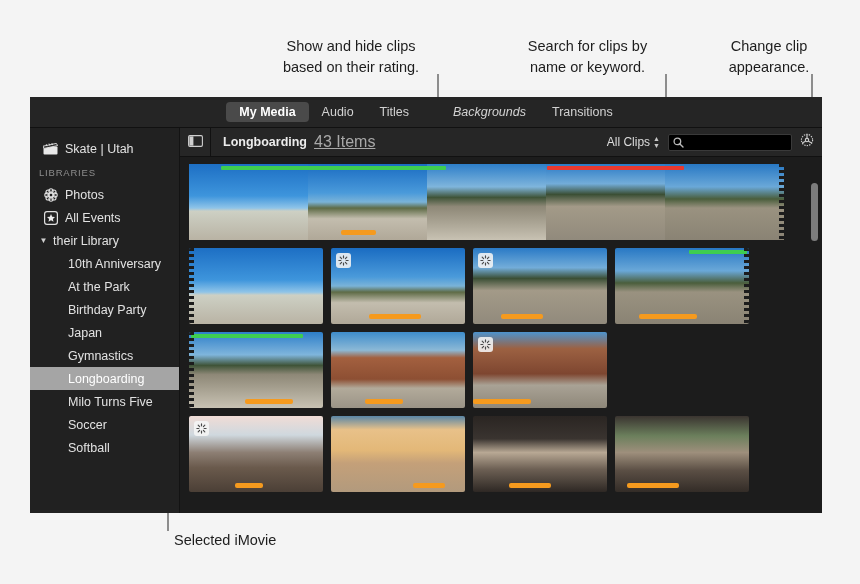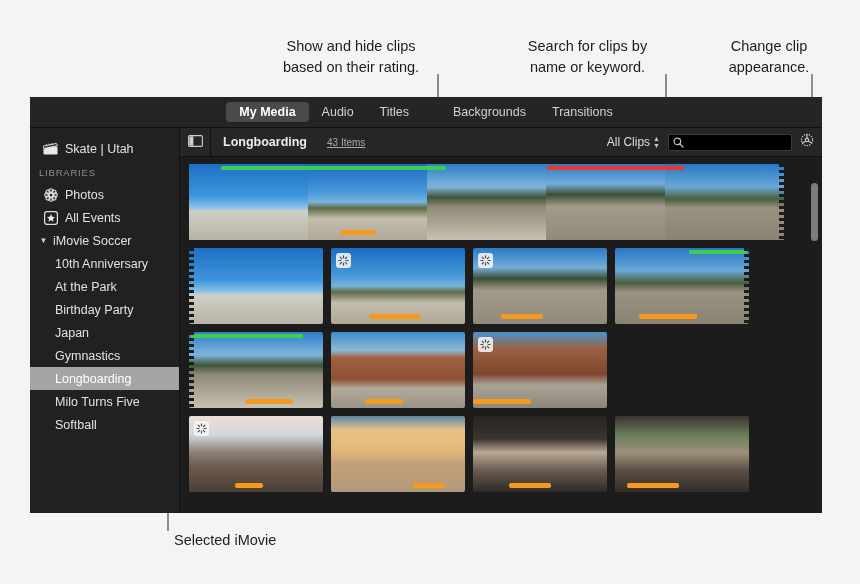--- a/index.html
+++ b/index.html
@@ -28,40 +28,40 @@
     height:30px;background:#252525;position:relative;
     border-bottom:1px solid #111;
     display:flex;align-items:center;justify-content:center;
   }
   .tabs{display:flex;align-items:flex-start;gap:0px;}
   .tab{
     font-size:12.5px;color:#d2d2d2;padding:3px 13px;border-radius:4px;
     white-space:nowrap;
   }
   .tab.active{background:#4a4a4a;color:#fff;font-weight:bold;}
-  .tab.sep{margin-left:18px;}
+  .tab.sep{margin-left:18px;font-style:italic;}
 
   
   .wbody{display:flex;height:386px;}
 
   
   .sidebar{
     width:150px;background:#212121;flex:0 0 150px;
     padding-top:9px;box-sizing:border-box;position:relative;
     border-right:1px solid #131313;
   }
   .sec-title{
     font-size:9.5px;color:#8e8e8e;letter-spacing:.8px;
     padding:7px 0 5px 9px;text-transform:uppercase;
   }
   .srow{
     display:flex;align-items:center;height:23px;padding-left:12px;
     font-size:12.5px;color:#e2e2e2;box-sizing:border-box;
   }
-  .srow.indent{padding-left:25px;}
+  .srow.indent{padding-left:38px;}
   .srow.sel{background:#a5a5a5;color:#fff;}
   .srow .ic{
     width:17px;height:14px;margin-right:6px;flex:0 0 17px;
     display:flex;align-items:center;justify-content:center;
   }
   .srow .tw{
     width:11px;margin-right:0px;flex:0 0 11px;color:#cfcfcf;font-size:8px;
     display:flex;align-items:center;justify-content:center;
   }
 
@@ -69,21 +69,21 @@
   .main{flex:1;background:#1e1e1e;display:flex;flex-direction:column;min-width:0;}
   .toolbar{
     height:28px;background:#262626;display:flex;align-items:center;
     border-bottom:1px solid #111;flex:0 0 28px;
   }
   .sbtoggle{
     width:30px;height:28px;display:flex;align-items:center;justify-content:center;
     border-right:1px solid #111;flex:0 0 30px;
   }
   .evt-name{font-size:12.5px;color:#ececec;font-weight:bold;margin-left:12px;}
-  .evt-count{font-size:10px;color:#a8a8a8;margin-left:20px;text-decoration:underline;}
+  .evt-count{font-size:16px;color:#a8a8a8;margin-left:7px;text-decoration:underline;}
   .tb-spacer{flex:1;}
   .allclips{font-size:12px;color:#dcdcdc;margin-right:3px;}
   .stepper{
     display:flex;flex-direction:column;gap:2px;margin-right:8px;color:#c6c6c6;
     font-size:7px;line-height:5px;
   }
   .searchbox{
     width:124px;height:17px;background:#000;border:1px solid #3a3a3a;
     border-radius:2px;display:flex;align-items:center;padding:0 4px;
     box-sizing:border-box;
@@ -209,21 +209,21 @@
           <svg width="14" height="14" viewBox="0 0 14 14">
             <rect x="0.6" y="0.6" width="12.8" height="12.8" rx="2.4" fill="none" stroke="#e0e0e0" stroke-width="1.2"></rect>
             <path d="M7 3.1 L8.2 5.7 L11 6 L8.9 7.9 L9.5 10.7 L7 9.3 L4.5 10.7 L5.1 7.9 L3 6 L5.8 5.7 Z" fill="#e8e8e8"></path>
           </svg>
         </span>
         <span>All Events</span>
       </div>
 
       <div class="srow" style="padding-left:8px;">
         <span class="tw">▼</span>
-        <span style="margin-left:4px;">iMovie Soccer</span>
+        <span style="margin-left:4px;">their Library</span>
       </div>
 
       <div class="srow indent">
         <span>10th Anniversary</span>
         </div>
       <div class="srow indent">
         <span>At the Park</span>
         </div>
       <div class="srow indent">
         <span>Birthday Party</span>
@@ -232,20 +232,23 @@
         <span>Japan</span>
         </div>
       <div class="srow indent">
         <span>Gymnastics</span>
         </div>
       <div class="srow indent sel">
         <span>Longboarding</span>
         </div>
       <div class="srow indent">
         <span>Milo Turns Five</span>
+        </div>
+      <div class="srow indent">
+        <span>Soccer</span>
         </div>
       <div class="srow indent">
         <span>Softball</span>
         </div>
     </div>
 
     <div class="main">
 
       <div class="toolbar">
         <div class="sbtoggle">

